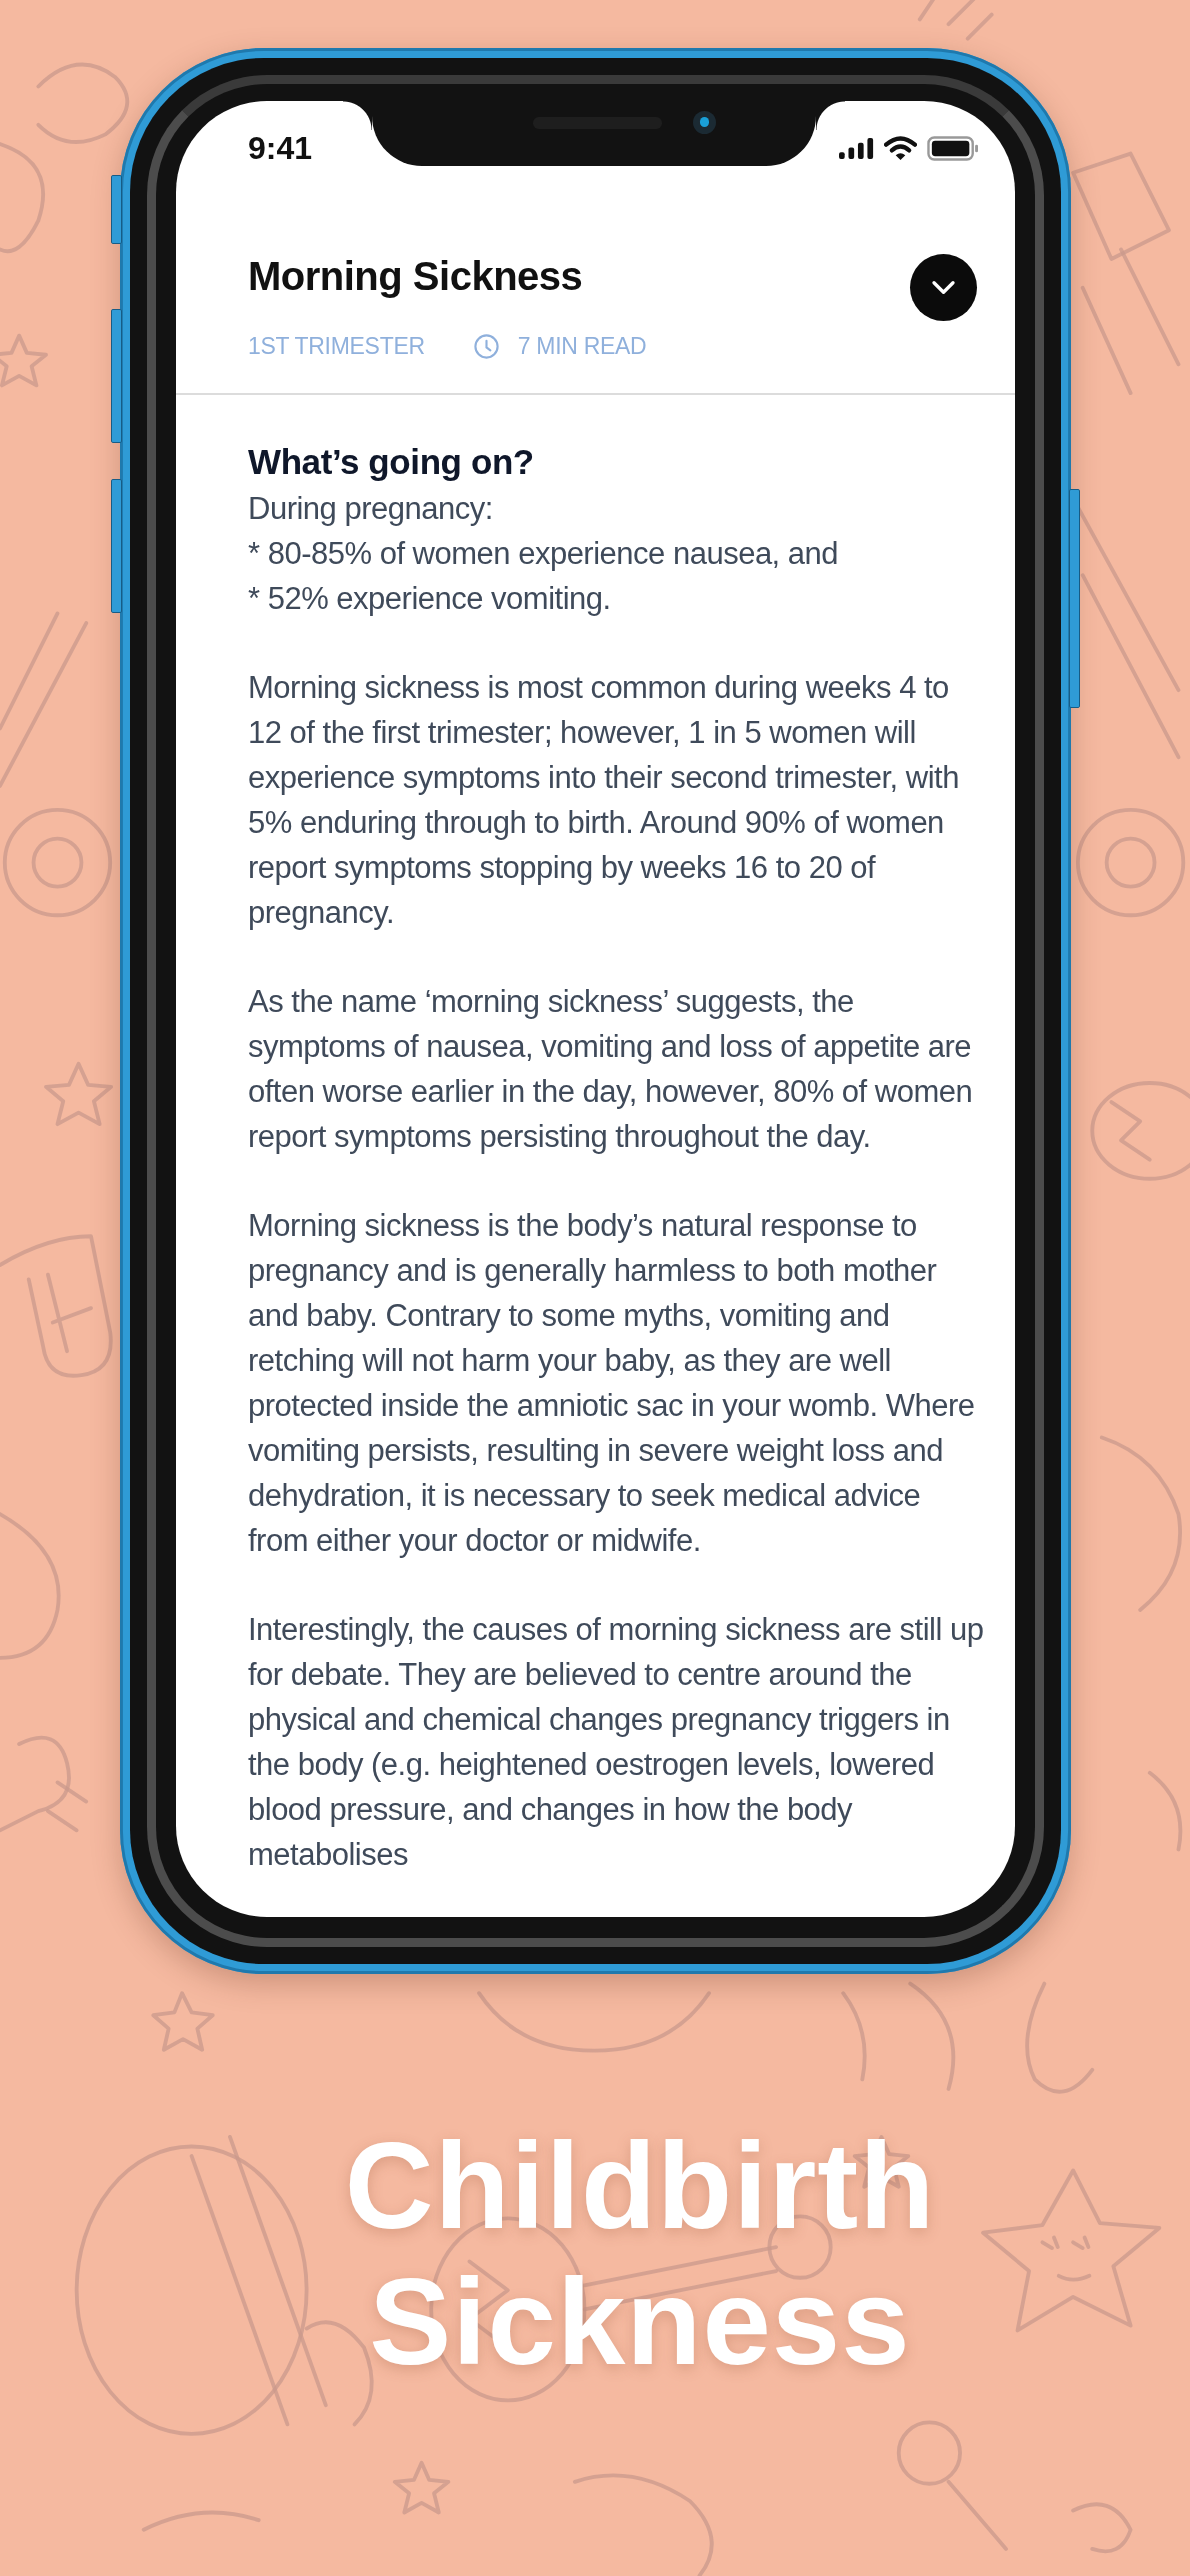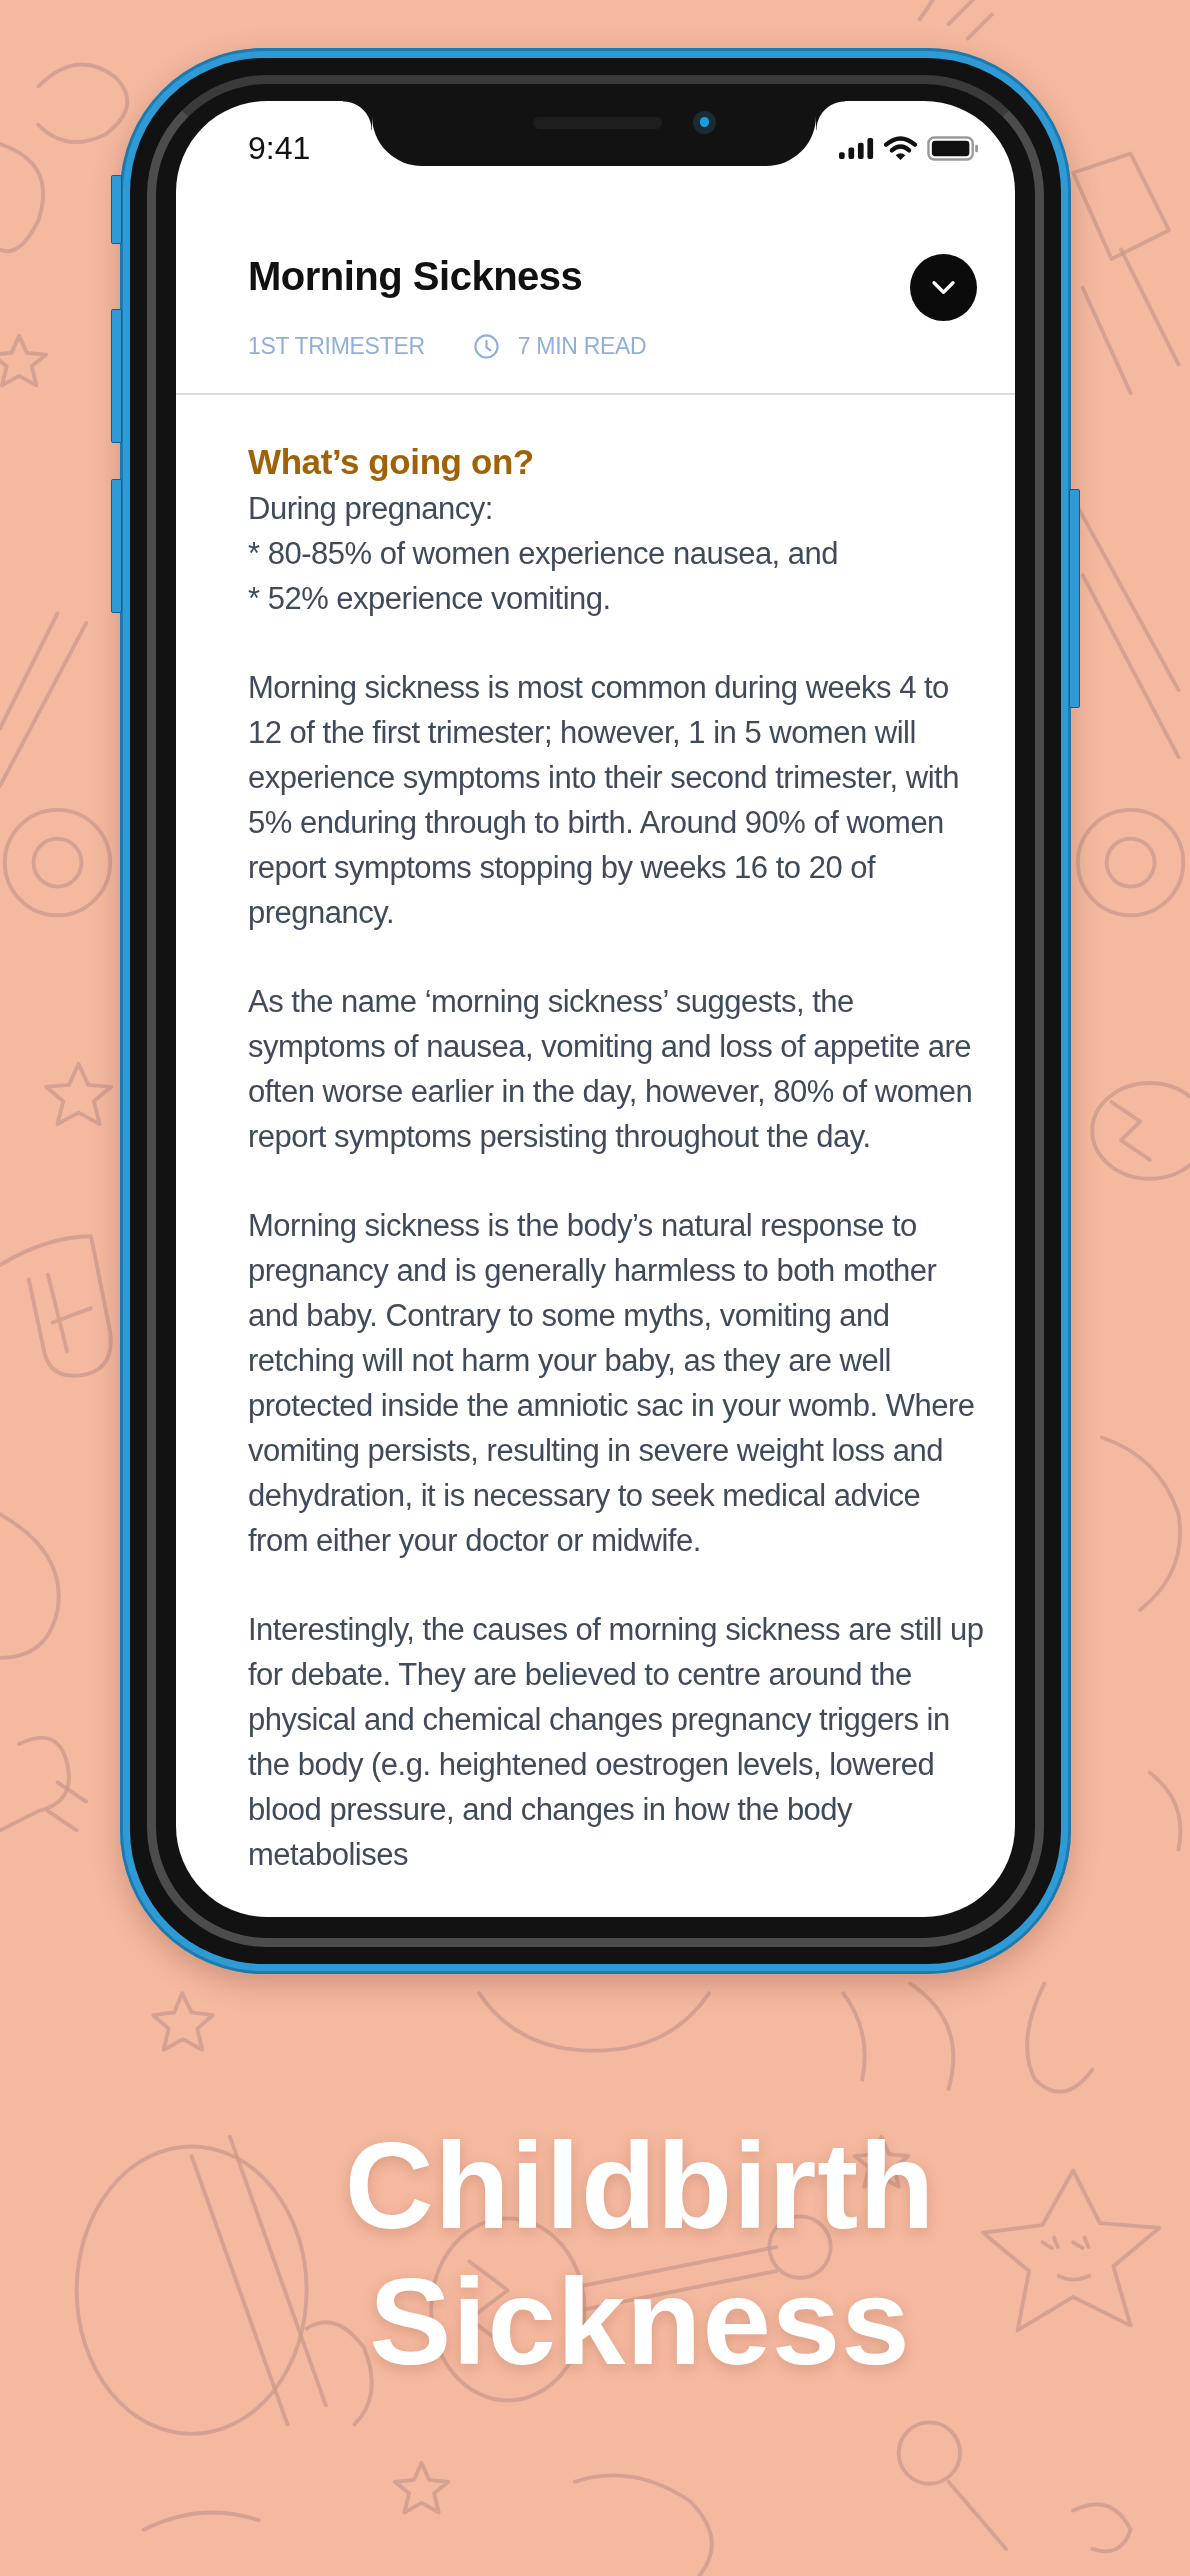--- a/index.html
+++ b/index.html
@@ -37,34 +37,34 @@
     position:absolute; left:196px; top:0; width:444px; height:65px;
     background:#121212; border-radius:0 0 50px 50px;
   }
   .notch::before, .notch::after { content:""; position:absolute; top:0; width:29px; height:29px; }
   .notch::before { left:-29px; background:radial-gradient(circle at 0 29px, transparent 28px, #121212 29px); }
   .notch::after { right:-29px; background:radial-gradient(circle at 29px 29px, transparent 28px, #121212 29px); }
   .speaker { position:absolute; left:161px; top:16.3px; width:129px; height:11.5px; background:#1e1e1e; border-radius:5.8px; }
   .camera { position:absolute; left:321px; top:9.6px; width:23px; height:23px; border-radius:50%; background:#1b2a33; }
   .camera::after { content:""; position:absolute; left:6.7px; top:6.7px; width:9.6px; height:9.6px; border-radius:50%; background:#1aa0d8; }
 
-  .status-time { position:absolute; left:72px; top:29px; font-size:32px; font-weight:normal; color:#111; }
+  .status-time { position:absolute; left:72px; top:29px; font-size:32px; font-weight:bold; color:#111; }
   .status-icons { position:absolute; right:36px; top:35px; display:flex; align-items:center; gap:9.6px; }
 
   .header { position:absolute; left:0; top:0; width:100%; height:292px; border-bottom:2.9px solid #dcdcdc; }
   .title { position:absolute; left:72px; top:153px; font-size:40px; font-weight:bold; color:#111; letter-spacing:-0.5px; }
   .close-btn {
     position:absolute; right:38px; top:153px; width:67px; height:67px; border-radius:50%;
     background:#0b0b0b; display:flex; align-items:center; justify-content:center; cursor:pointer;
   }
   .meta { position:absolute; left:72px; top:232px; display:flex; align-items:flex-start; font-size:23px; color:#8fb0dc; letter-spacing:-0.3px; }
   .meta .read { display:flex; align-items:center; margin-left:48px; gap:18px; }
 
   .content { position:absolute; left:72px; top:337px; width:738px; color:#3f4a5a; }
-  .content h2 { margin:0; font-size:35px; font-weight:bold; color:#a16207; line-height:48px; letter-spacing:-0.4px; }
+  .content h2 { margin:0; font-size:35px; font-weight:bold; color:#0f172a; line-height:48px; letter-spacing:-0.4px; }
   .content p { margin:0 0 44px 0; font-size:31px; line-height:45px; letter-spacing:-0.5px; }
   .content p.first { margin-bottom:44px; }
 
   .promo {
     position:absolute; left:0; top:2118px; width:1190px; text-align:center;
     color:#ffffff; font-weight:bold; font-size:123px; line-height:136px;
     text-shadow:0 3.8px 13.4px rgba(140,70,40,.25); letter-spacing:1px;padding-left:45px;
   }
 </style>
 </head>

